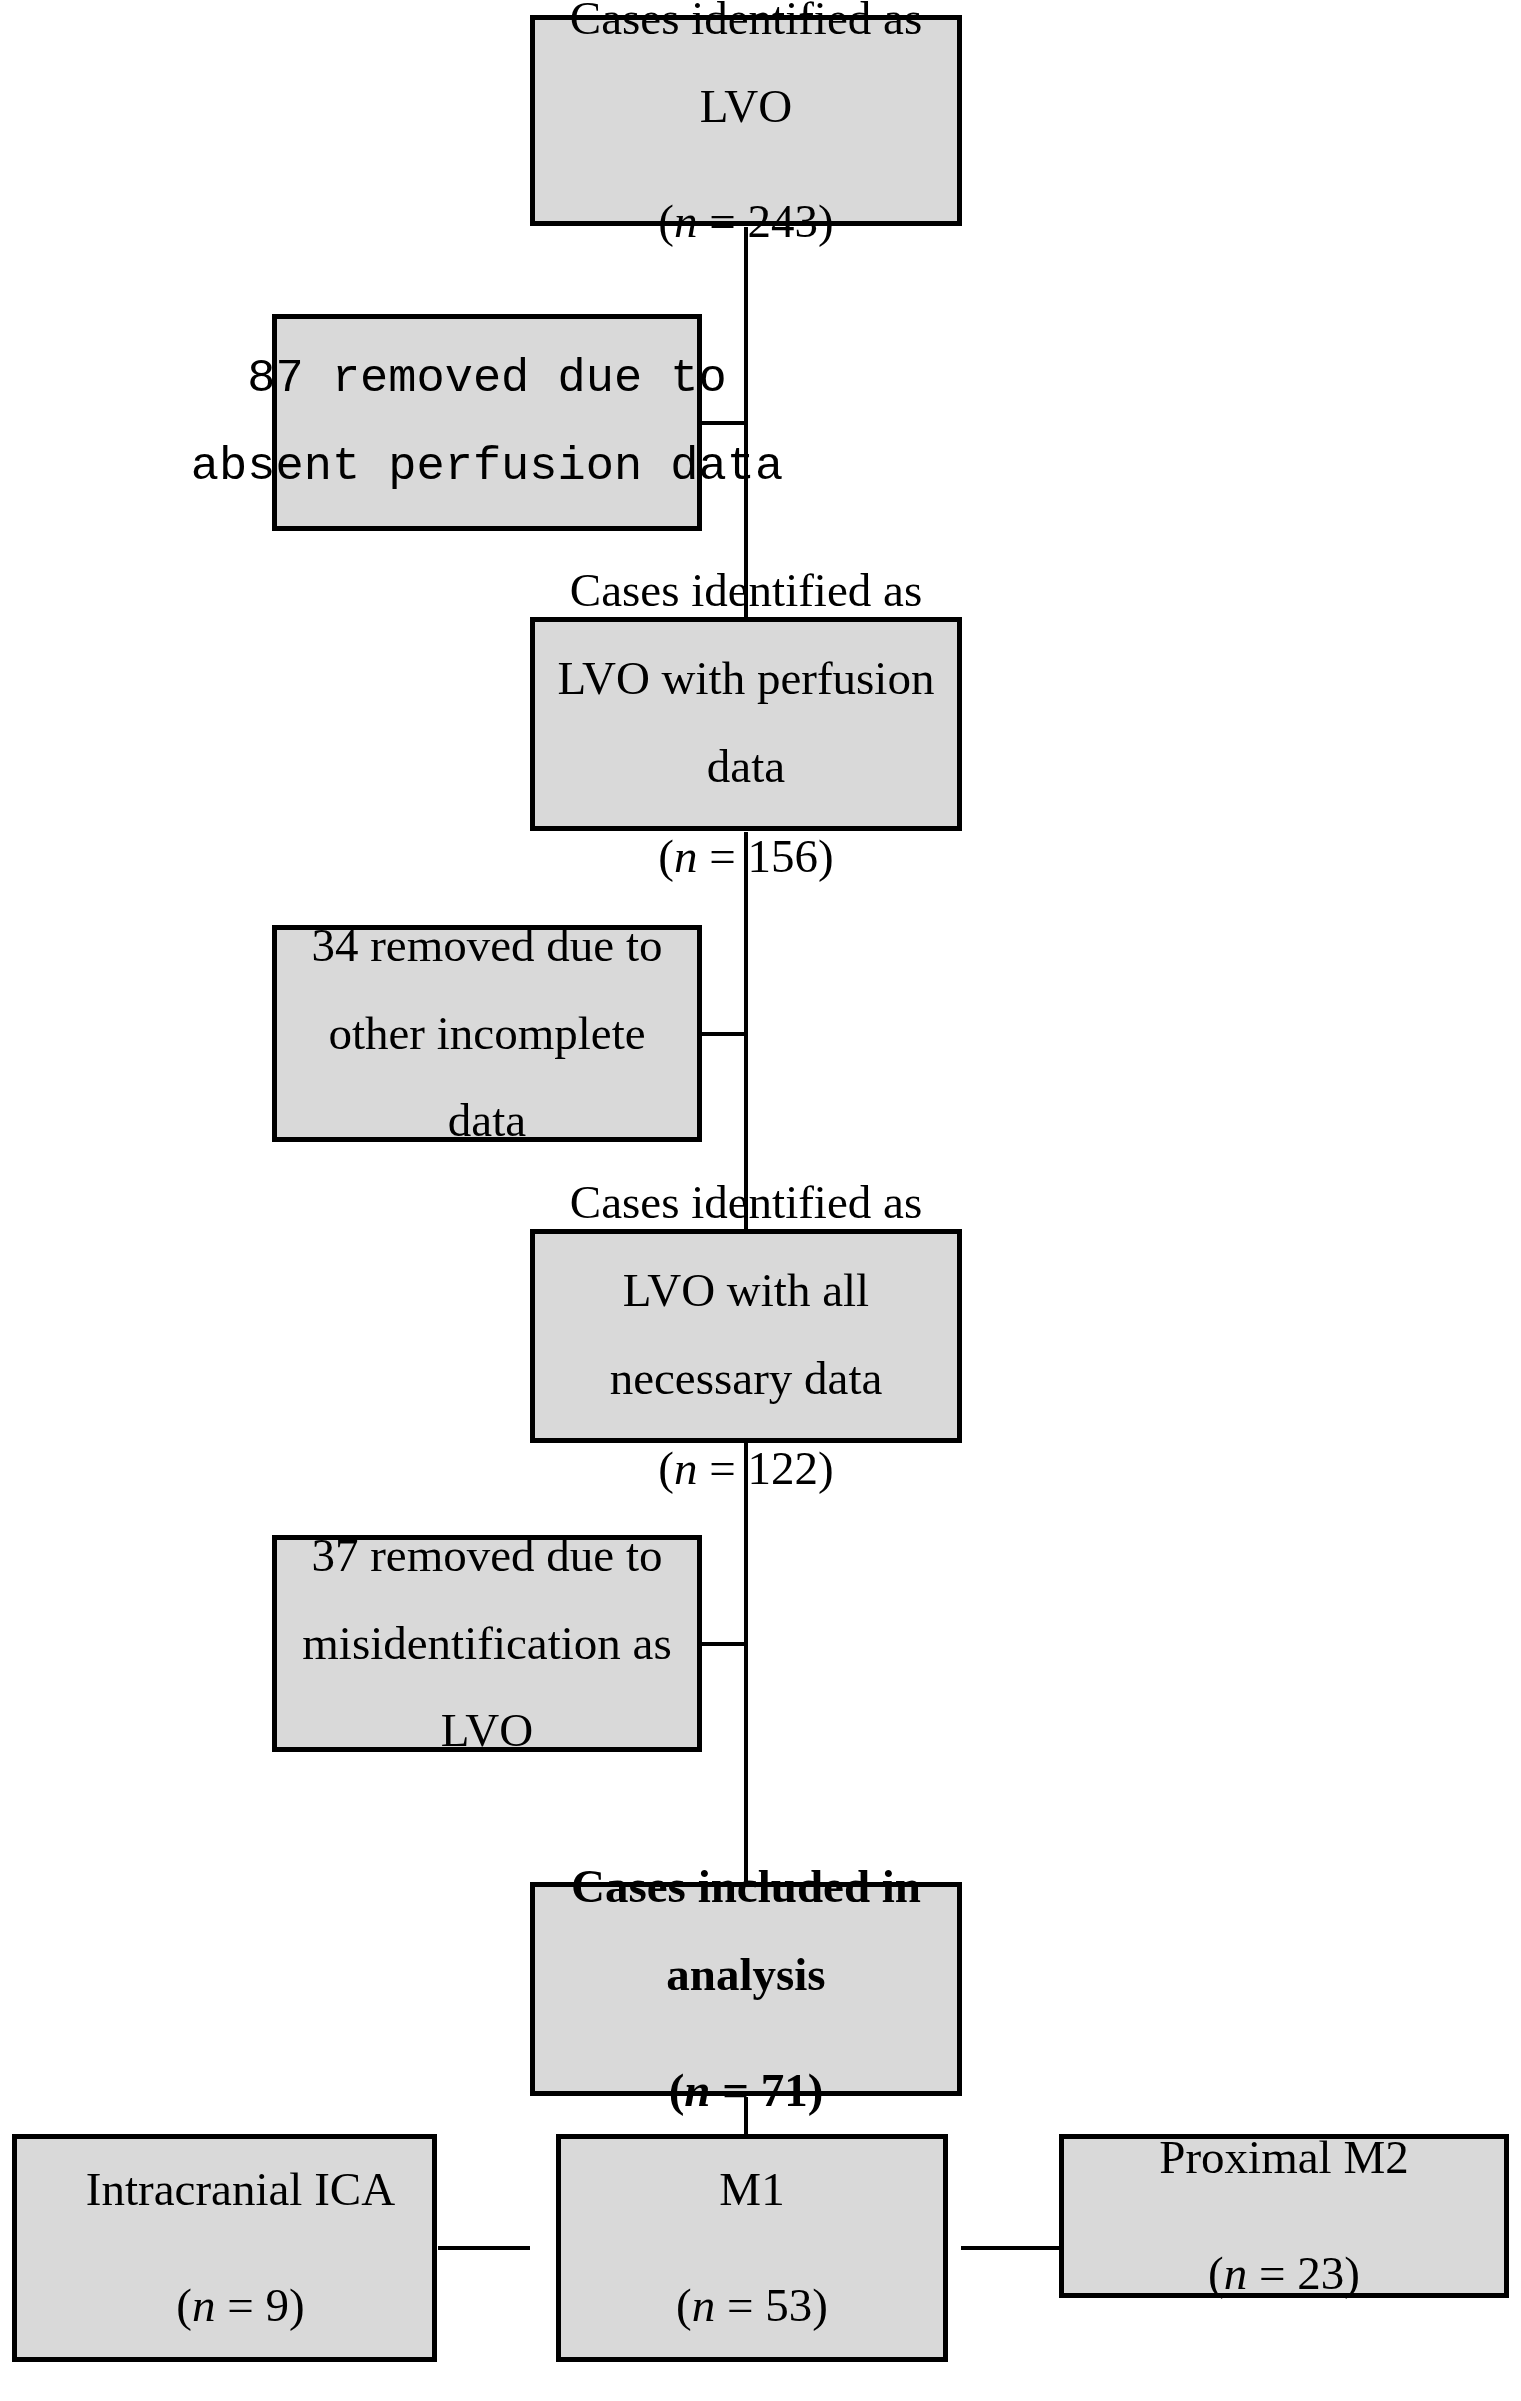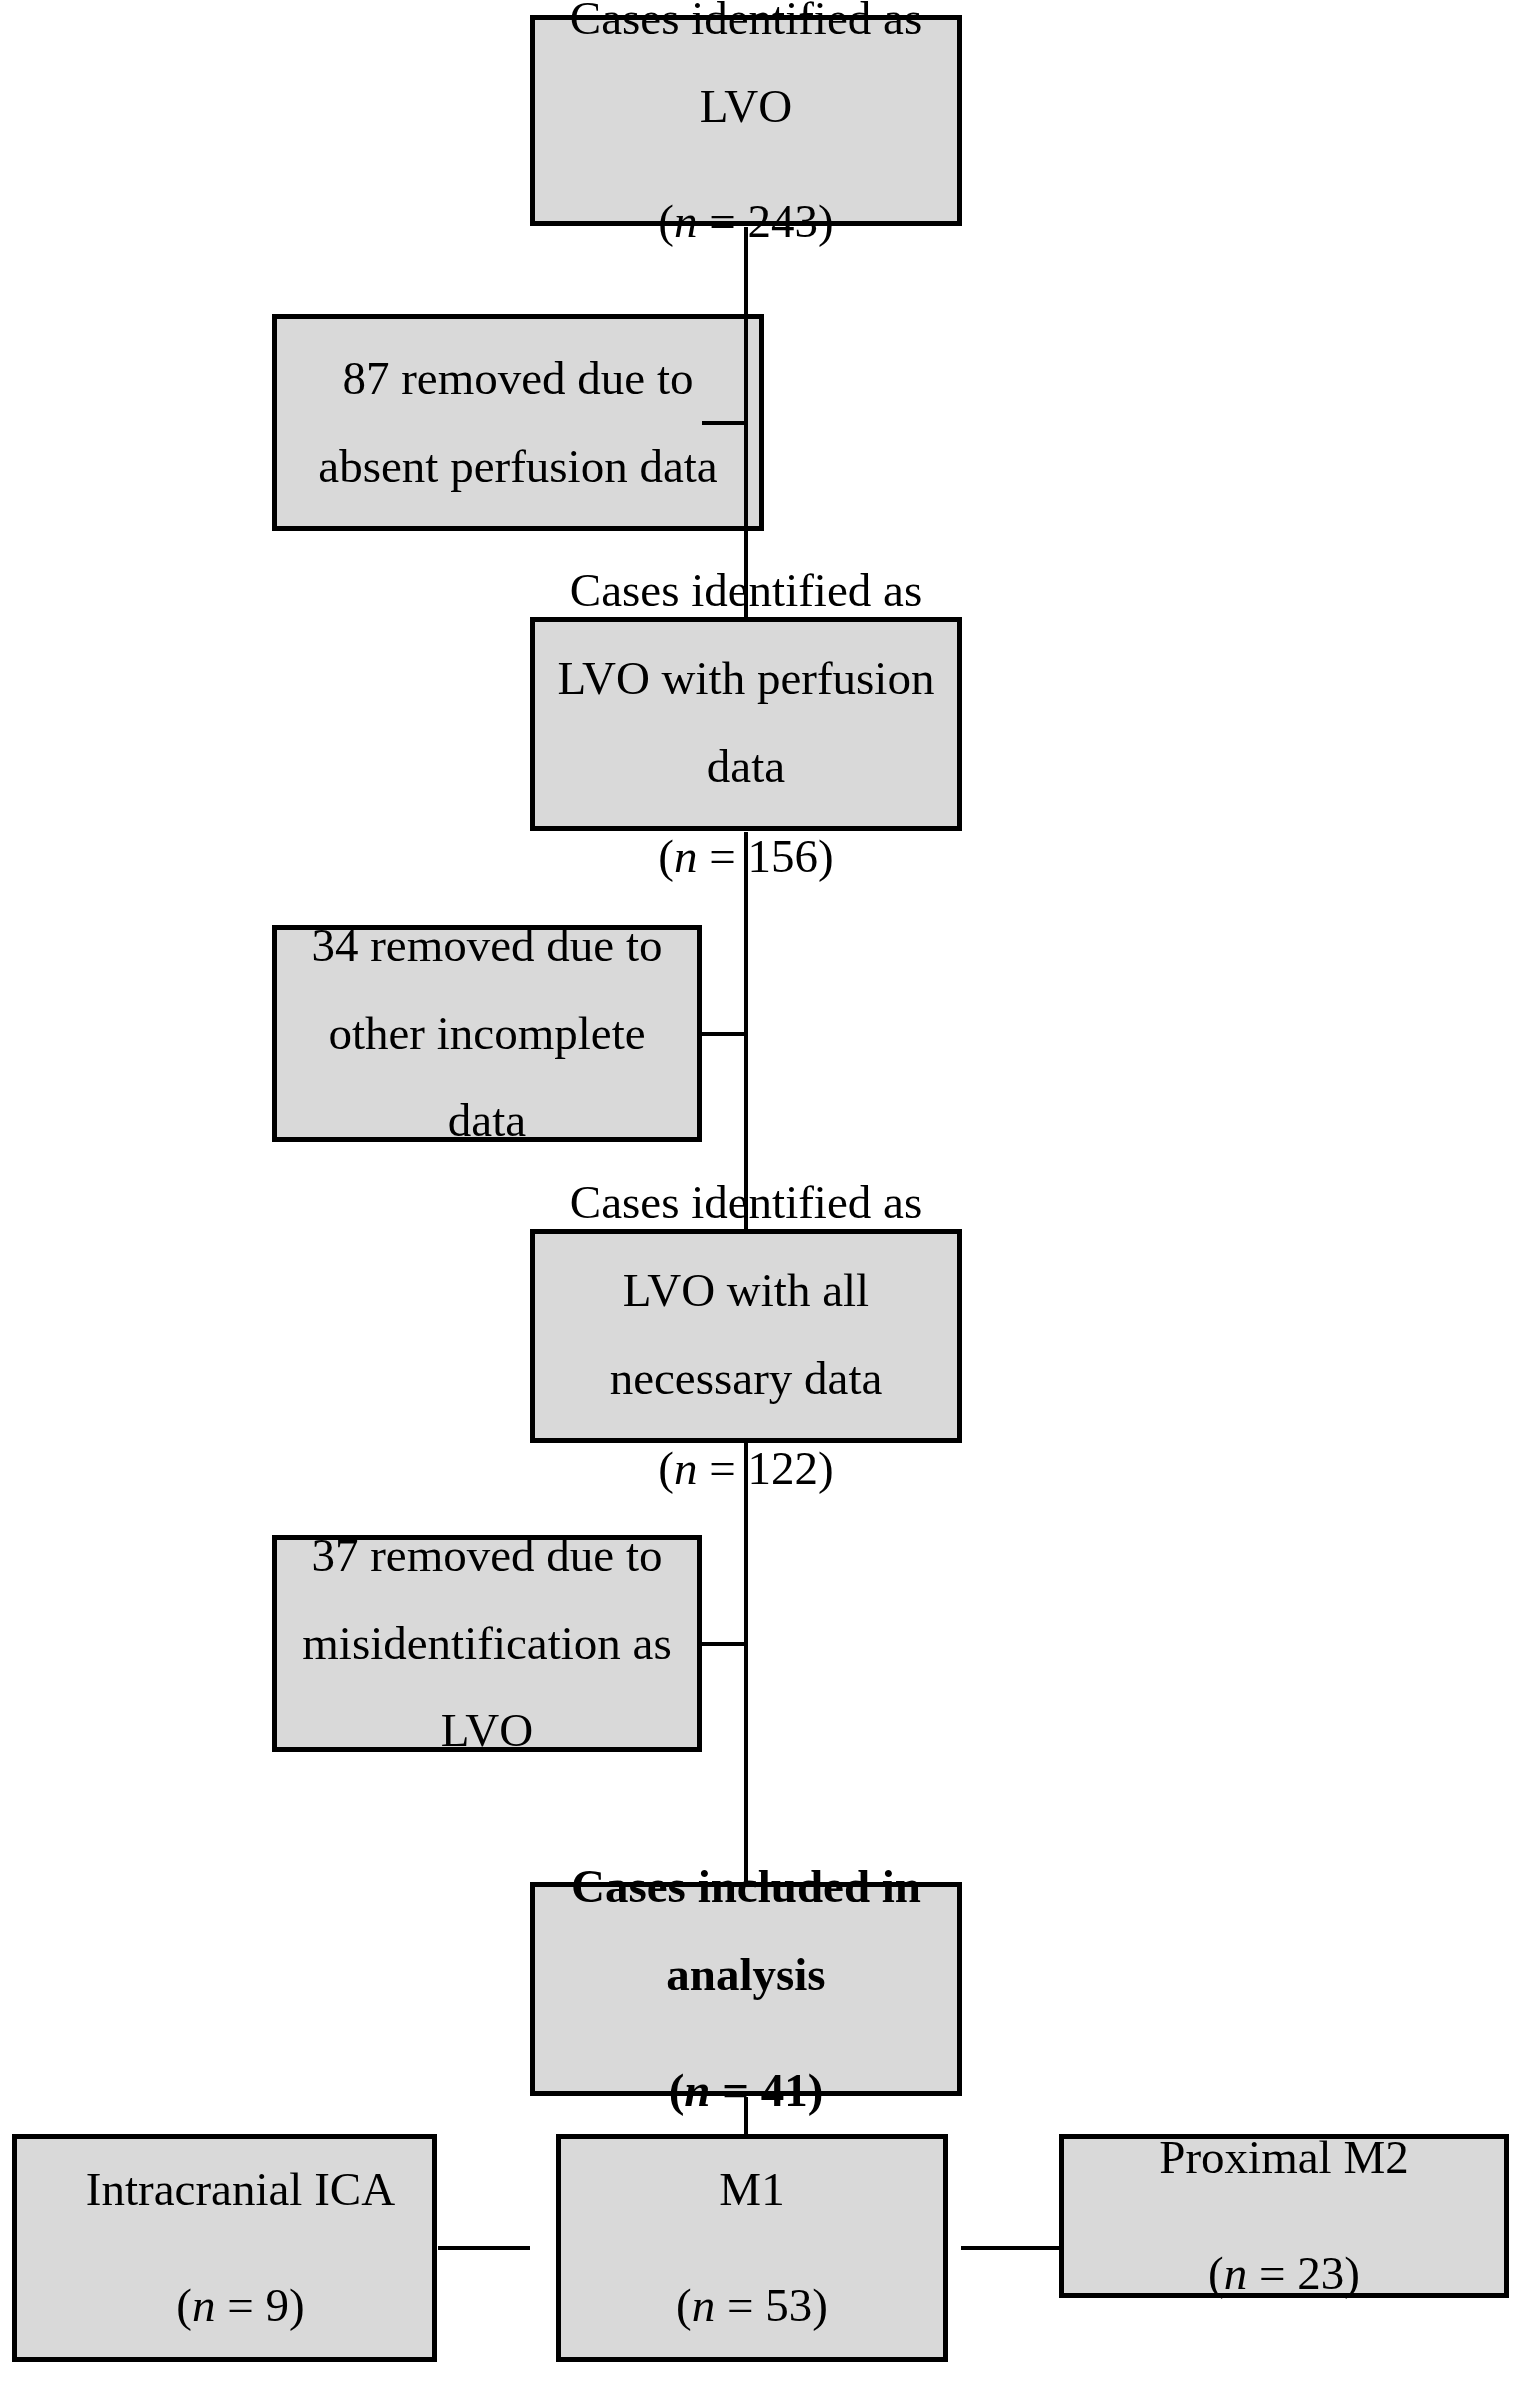--- a/index.html
+++ b/index.html
@@ -45,21 +45,21 @@
   .connector {
     position: absolute;
     background: var(--connector);
   }
   
   #box-main-0 { left: 530px; top: 15px;   width: 432px; height: 211px; }
   #box-main-1 { left: 530px; top: 617px; width: 432px; height: 214px; }
   #box-main-2 { left: 530px; top: 1229px; width: 432px; height: 214px; }
   #box-main-3 { left: 530px; top: 1882px; width: 432px; height: 214px; font-weight: bold; }
   
-  #box-excl-0 { left: 272px; top: 314px;  width: 492px; height: 217px; }
+  #box-excl-0 { left: 272px; top: 314px;  width: 430px; height: 217px; font-family: Liberation Mono, monospace; }
   #box-excl-1 { left: 272px; top: 925px; width: 430px; height: 217px; }
   #box-excl-2 { left: 272px; top: 1535px; width: 430px; height: 217px; }
   
   #box-out-0 { left: 12px;   top: 2134px; width: 425px; height: 228px; padding-left: 32px; }
   #box-out-1 { left: 556px; top: 2134px; width: 392px; height: 228px; }
   #box-out-2 { left: 1059px; top: 2134px; width: 450px; height: 164px; }
   
   #conn-v-0 { left: 744px; top: 227px;  width: 3.9px; height: 391px; }
   #conn-v-1 { left: 744px; top: 832px; width: 3.9px; height: 397px; }
   #conn-v-2 { left: 744px; top: 1443px; width: 3.9px; height: 439px; }
@@ -93,21 +93,21 @@
   <div class="box" id="box-main-2">
     <div class="bline">Cases identified as</div>
     <div class="bline">LVO with all</div>
     <div class="bline">necessary data</div>
     <div class="bline nline-sm"><span>(</span><span class="nvar">n</span><span> = 122)</span></div>
   </div>
 
   <div class="box" id="box-main-3">
     <div class="bline">Cases included in</div>
     <div class="bline">analysis</div>
-    <div class="bline nline"><span>(</span><span class="nvar">n</span><span> = 41)</span></div>
+    <div class="bline nline"><span>(</span><span class="nvar">n</span><span> = 71)</span></div>
   </div>
 
   <div class="box" id="box-excl-0">
     <div class="bline">87 removed due to</div>
     <div class="bline">absent perfusion data</div>
   </div>
 
   <div class="box" id="box-excl-1">
     <div class="bline">34 removed due to</div>
     <div class="bline">other incomplete</div>

